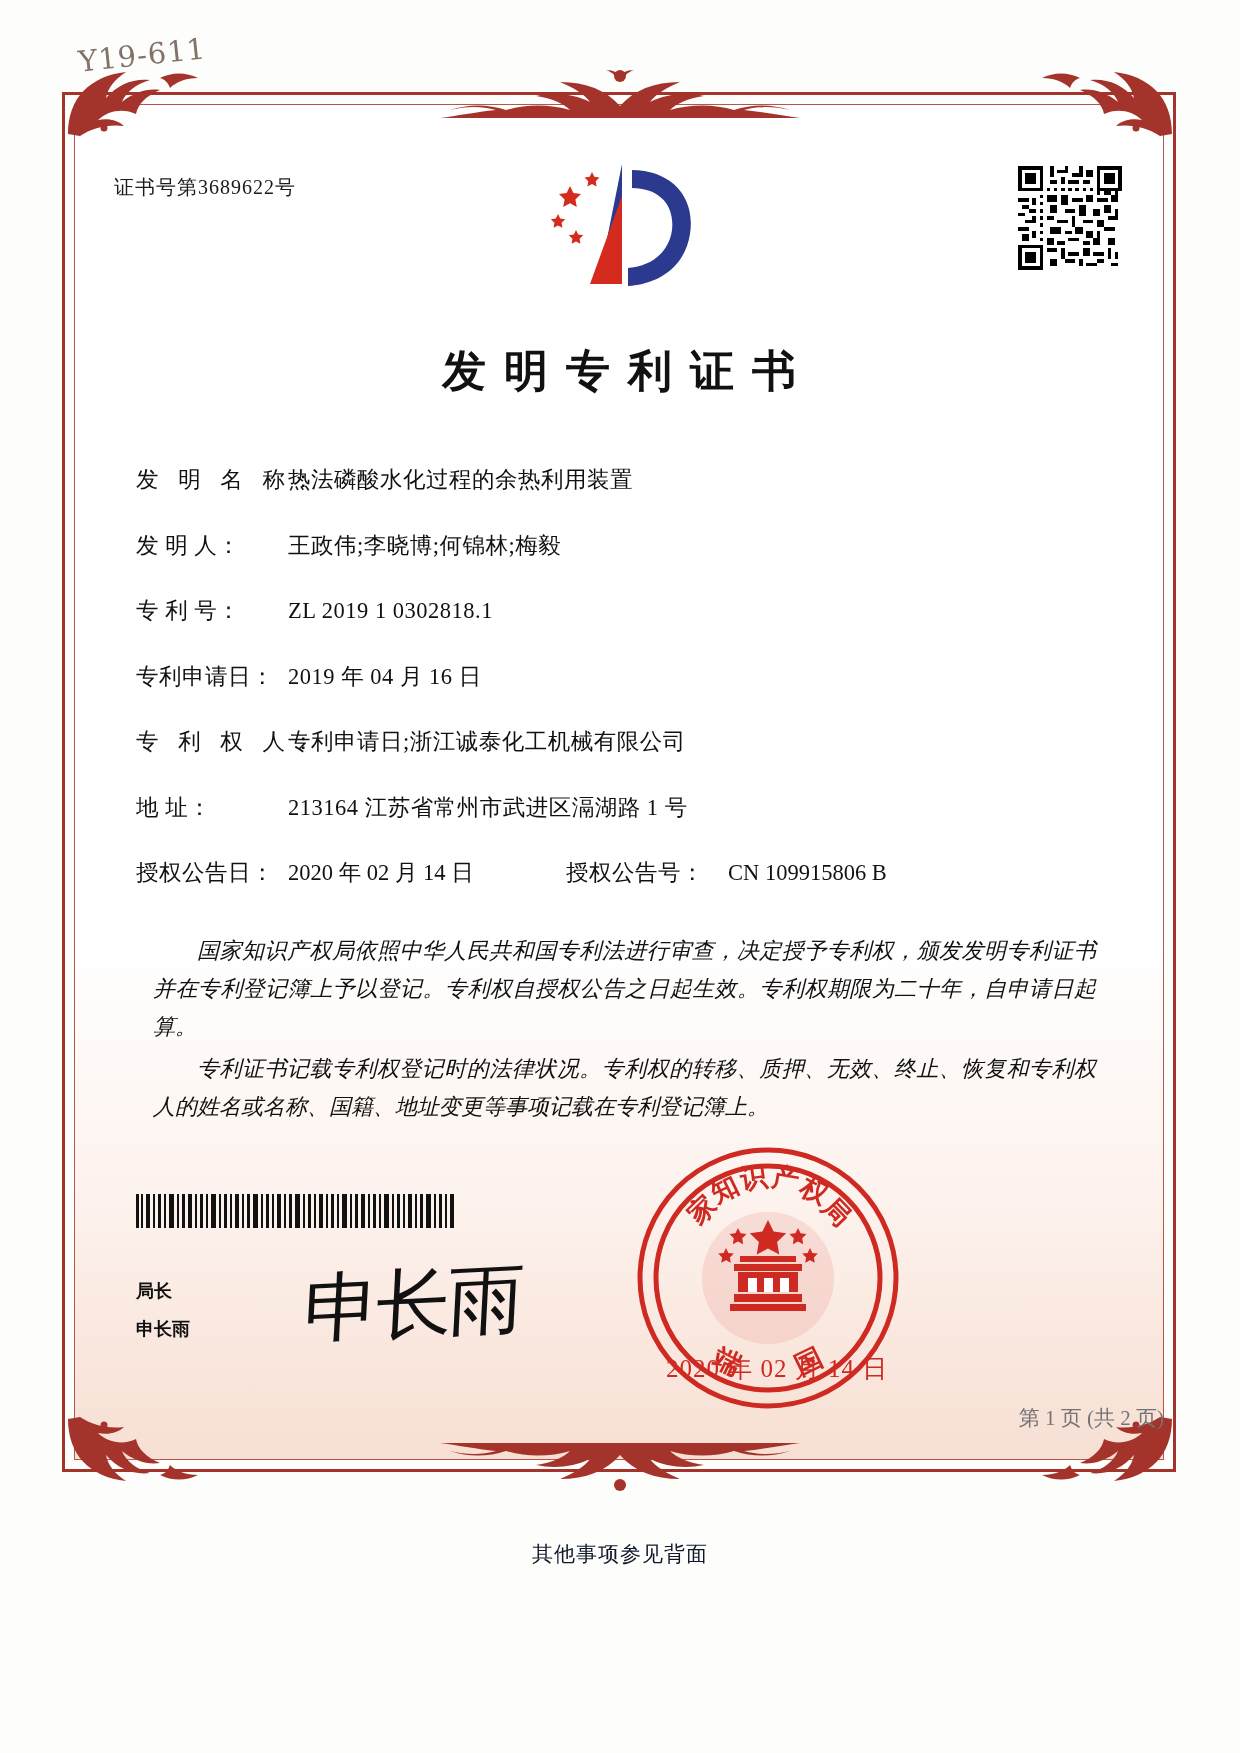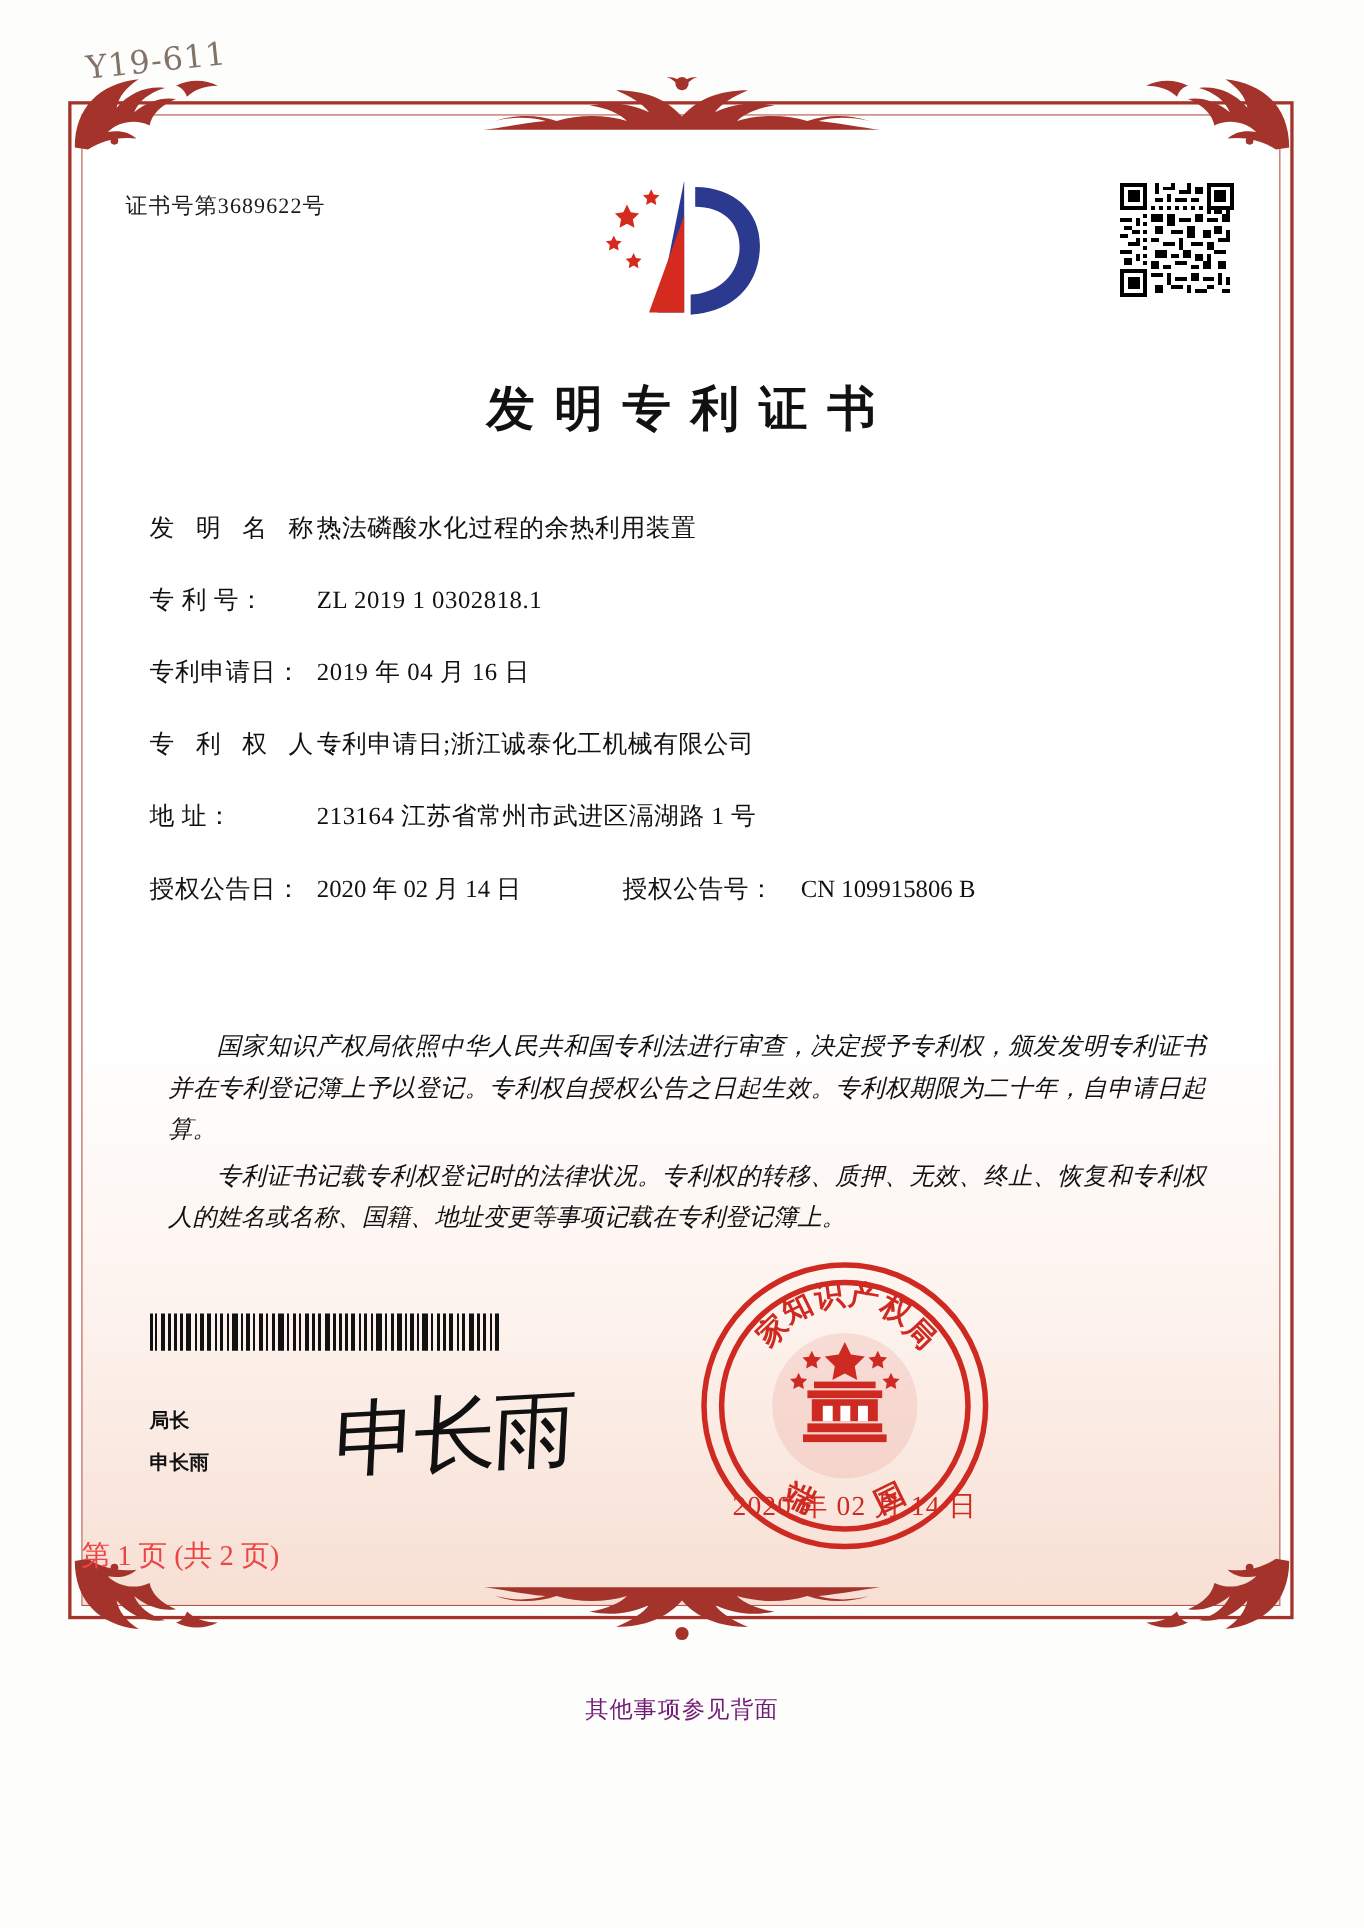--- a/index.html
+++ b/index.html
@@ -226,31 +226,31 @@
     top: 1248px;
     font-size: 25px;
     color: #cf2a22;
     letter-spacing: 1px;
   }
 
   .page-no {
     position: absolute;
     left: 0; right: 0;
     bottom: 28px;
-    text-align: left;
-    font-size: 26px;
-    color: #ef4444;
+    text-align: right;
+    font-size: 21px;
+    color: #737373;
   }
   .footer-note {
     position: absolute;
     left: 0; right: 0;
     top: 1540px;
     text-align: center;
     font-size: 21px;
-    color: #701a75;
+    color: #0f172a;
     letter-spacing: 1px;
   }
 </style>
 </head>
 <body>
 
 <div class="page">
 
   <div class="archive-mark">Y19-611</div>
 
@@ -362,20 +362,24 @@
 
     <div class="title">发明专利证书</div>
 
     <div class="fields">
 
       <div class="field-row">
         <span class="f-label sp1">发 明 名 称：</span>
         <span class="f-value">热法磷酸水化过程的余热利用装置</span>
       </div>
 
+      <div class="field-row">
+        <span class="f-label">发    明    人：</span>
+        <span class="f-value">王政伟;李晓博;何锦林;梅毅</span>
+      </div>
 
       <div class="field-row">
         <span class="f-label">专    利    号：</span>
         <span class="f-value">ZL 2019 1 0302818.1</span>
       </div>
 
       <div class="field-row">
         <span class="f-label">专利申请日：</span>
         <span class="f-value">2019 年 04 月 16 日</span>
       </div>

